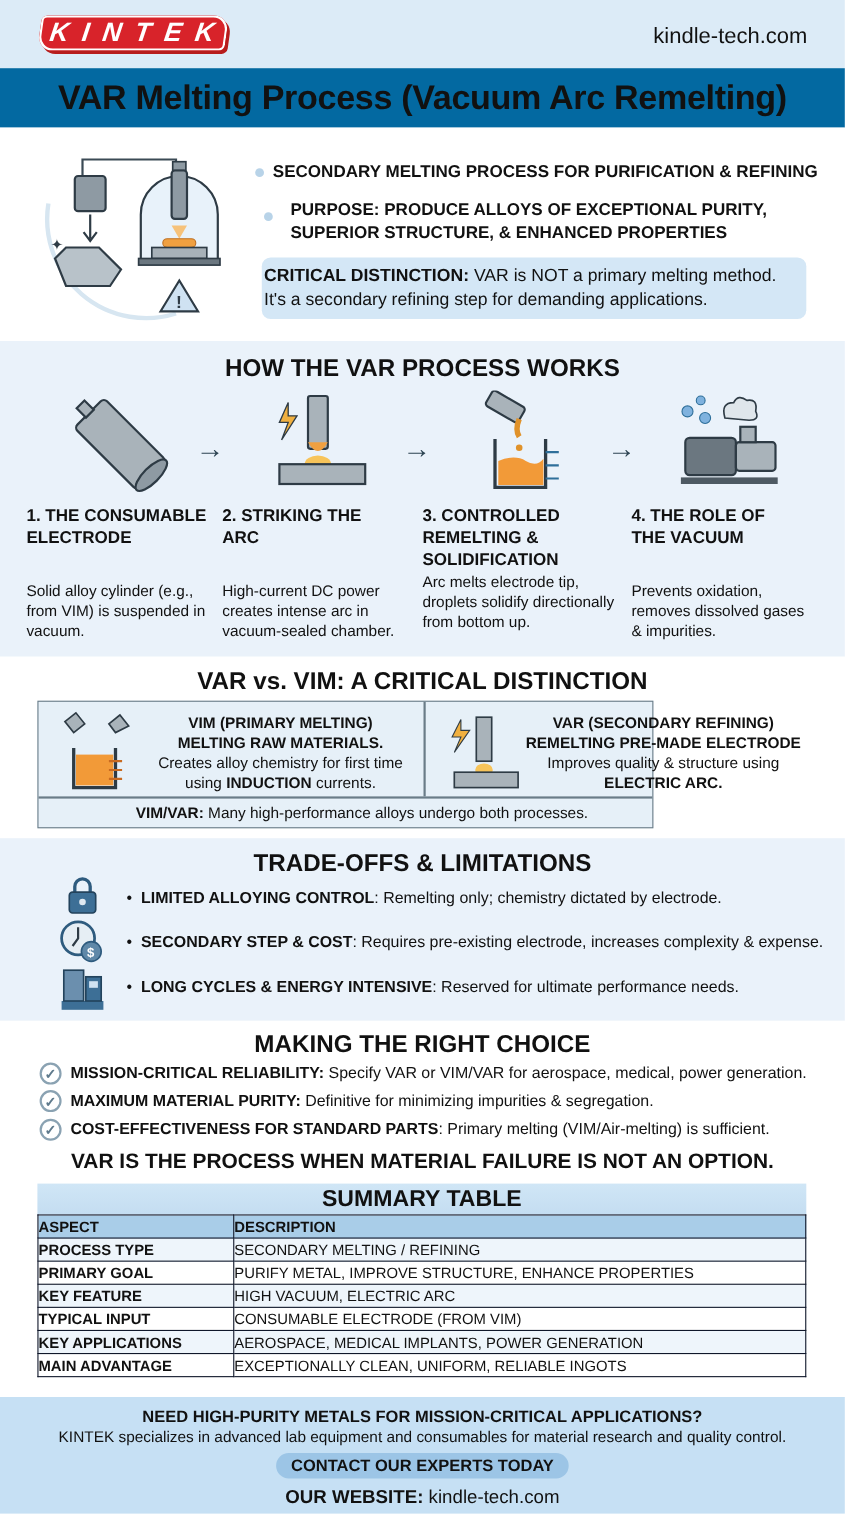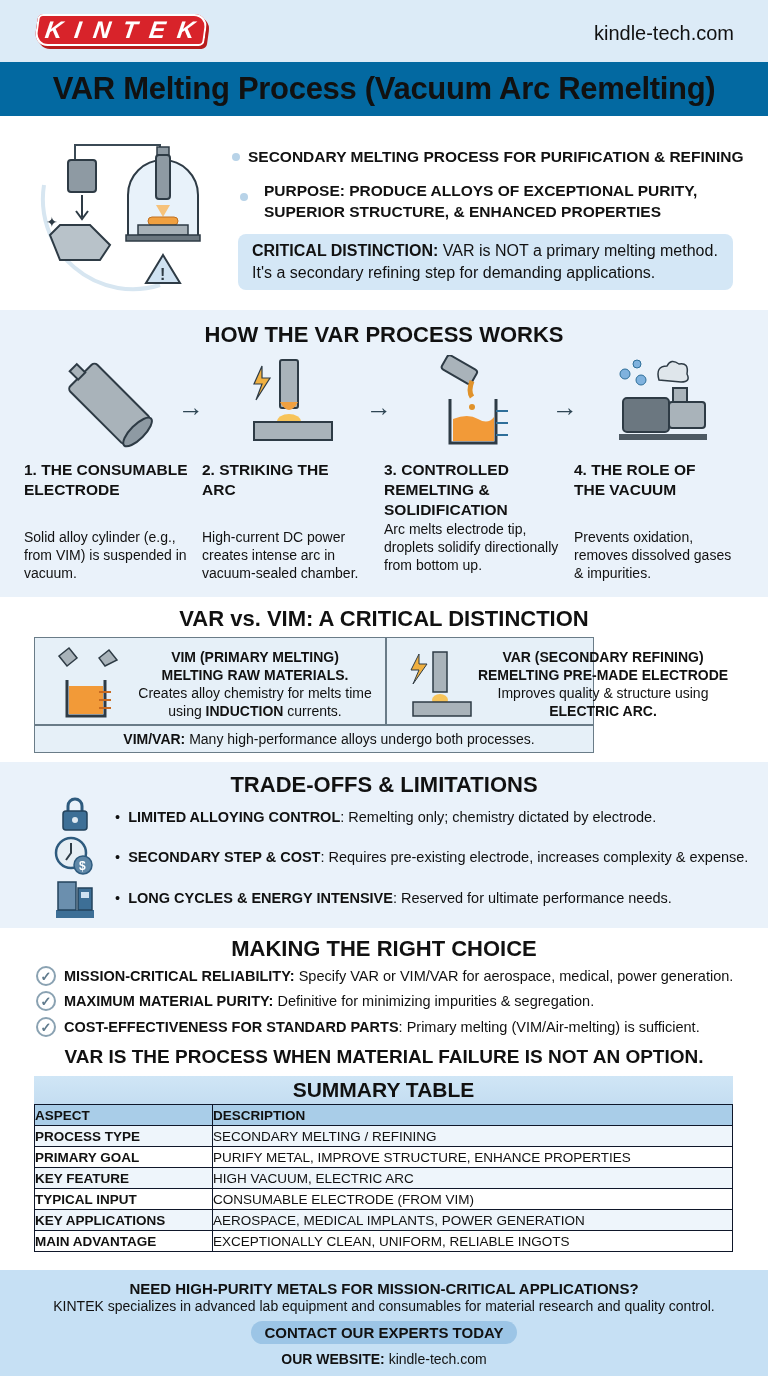--- a/index.html
+++ b/index.html
@@ -10,21 +10,21 @@
 .logo{left:36px;top:14px;width:170px;height:32px;background:#d8232a;border-radius:5px 14px 5px 14px;transform:skewX(-8deg);box-shadow:3px 3px 0 #b71c1c,0 0 0 2px #fff inset;display:flex;align-items:center;justify-content:center}
 .logo span{color:#fff;font-weight:bold;font-style:italic;font-size:24px;letter-spacing:12px;padding-left:10px}
 .site{right:34px;top:22px;font-size:20px;color:#111}
 .titlebar{left:0;top:62px;width:768px;height:54px;background:#0369a1;display:flex;align-items:center;justify-content:center}
 .titlebar h1{font-size:31px;font-weight:bold;color:#111;letter-spacing:-0.3px}
 
 .intro{left:0;top:116px;width:768px;height:194px;background:#fff}
 .bul1{left:248px;top:148px;font-size:15.5px;font-weight:bold}
 .bul2{left:264px;top:180px;font-size:15.5px;font-weight:bold;line-height:21px}
 .dot{width:8px;height:8px;border-radius:50%;background:#b8d3e8}
-.crit{left:238px;top:234px;width:495px;height:56px;background:#d4e7f6;border-radius:8px;padding:6px 14px;font-size:16px;line-height:22px}
+.crit{left:238px;top:234px;width:495px;height:56px;background:#d4e7f6;border-radius:8px;padding:6px 2px;font-size:16px;line-height:22px}
 .crit b{font-weight:bold}
 
 .how{left:0;top:310px;width:768px;height:287px;background:#eaf2fa}
 .sec-h{width:768px;text-align:center;font-weight:bold;font-size:22px}
 .step{width:180px;text-align:left}
 .step h3{font-size:15.5px;font-weight:bold;line-height:20px}
 .step p{font-size:14px;line-height:18px;margin-top:10px}
 .arrow{font-size:26px;color:#2e4553}
 
 .vs{left:0;top:597px;width:768px;height:165px;background:#fff}
@@ -49,21 +49,21 @@
 .tbl td,.tbl th{border:1px solid #0f172a;height:21px;text-align:left}
 .tbl th{background:#a9cde8;font-weight:bold}
 .tbl td.a{font-weight:bold;width:178px}
 .tbl tr:nth-child(odd) td{background:#eef5fb}
 .tbl tr:nth-child(even) td{background:#fff}
 
 .footer{left:0;top:1270px;width:768px;height:106px;background:#c6e0f4;text-align:center}
 .footer .q{margin-top:10px;font-size:15px;font-weight:bold}
 .footer .d{font-size:14px;margin-top:1px}
 .cta{display:inline-block;margin-top:7px;padding:3px 14px;background:#9cc5e6;border-radius:14px;font-weight:bold;font-size:15px}
-.footer .w{margin-top:7px;font-size:14px}
+.footer .w{margin-top:7px;font-size:17px}
 </style>
 </head>
 <body>
 
 <div class="abs top"></div>
 <div class="abs logo">
     <span>KINTEK</span>
   </div>
 <div class="abs site">kindle-tech.com</div>
 <div class="abs titlebar">
@@ -163,21 +163,21 @@
 <div class="abs vsbox">
   <svg style="position:absolute;left:20px;top:8px" width="64" height="74">
     <path d="M4 10 L14 2 L22 12 L12 20 Z M44 12 L54 4 L62 14 L50 20 Z" fill="#a9b3ba" stroke="#2e3b45" stroke-width="1.5"></path>
     <path d="M12 34 V70 H50 V34" fill="none" stroke="#2e3b45" stroke-width="3"></path>
     <rect x="14" y="40" width="34" height="28" fill="#f29a38"></rect>
     <path d="M44 46 H56 M44 54 H56 M44 62 H56" stroke="#c86a20" stroke-width="2"></path>
   </svg>
   <div class="col" style="left:90px;width:260px">
     <div style="font-weight:bold">VIM (PRIMARY MELTING)</div>
     <div style="font-weight:bold">MELTING RAW MATERIALS.</div>
-    <div>Creates alloy chemistry for melts time</div>
+    <div>Creates alloy chemistry for first time</div>
     <div><span>using </span><b>INDUCTION</b><span> currents.</span></div>
   </div>
   <div class="divv"></div>
   <svg style="position:absolute;left:372px;top:12px" width="70" height="68">
     <path d="M12 4 L4 20 L12 20 L6 34 L20 14 L12 14 Z" fill="#f0b040" stroke="#2e3b45"></path>
     <rect x="26" y="2" width="14" height="40" fill="#a9b3ba" stroke="#2e3b45" stroke-width="1.5"></rect>
     <ellipse cx="33" cy="50" rx="8" ry="6" fill="#f7c45a"></ellipse>
     <rect x="6" y="52" width="58" height="14" fill="#a9b3ba" stroke="#2e3b45" stroke-width="1.5"></rect>
   </svg>
   <div class="col" style="left:440px;width:256px">

